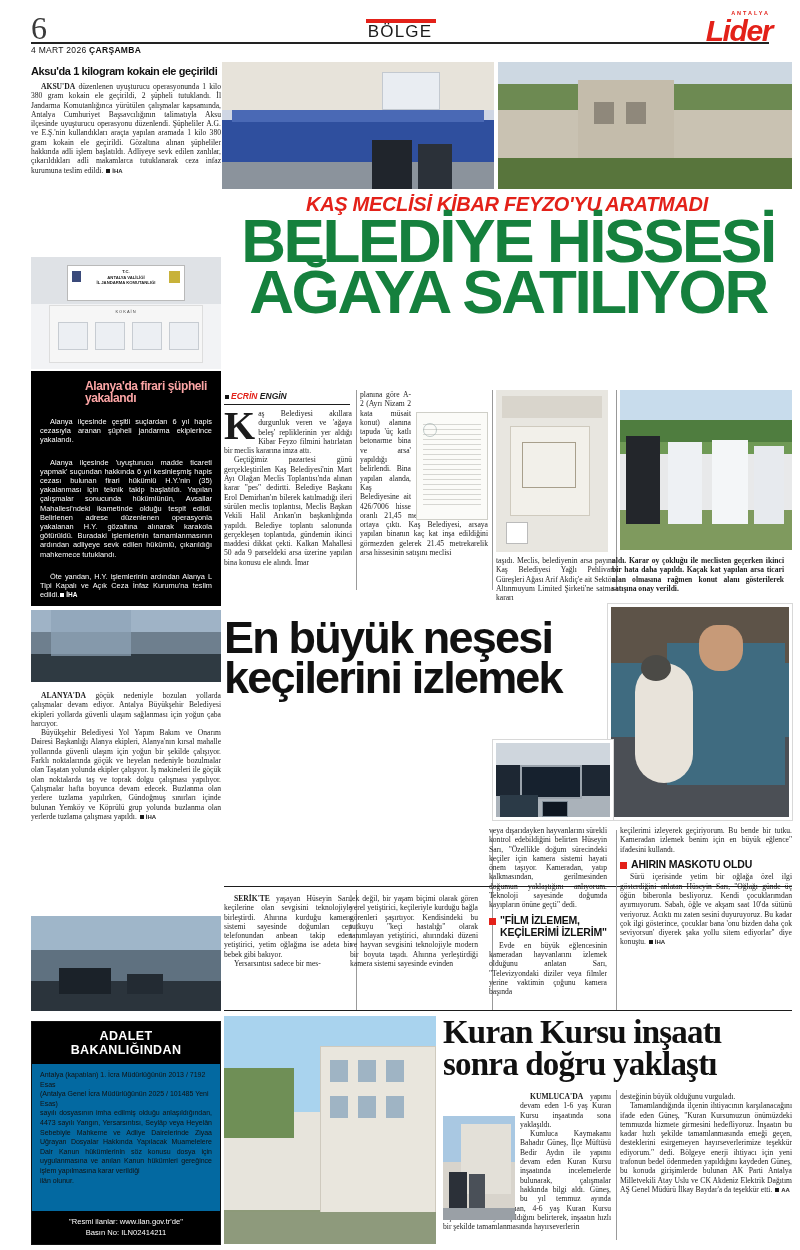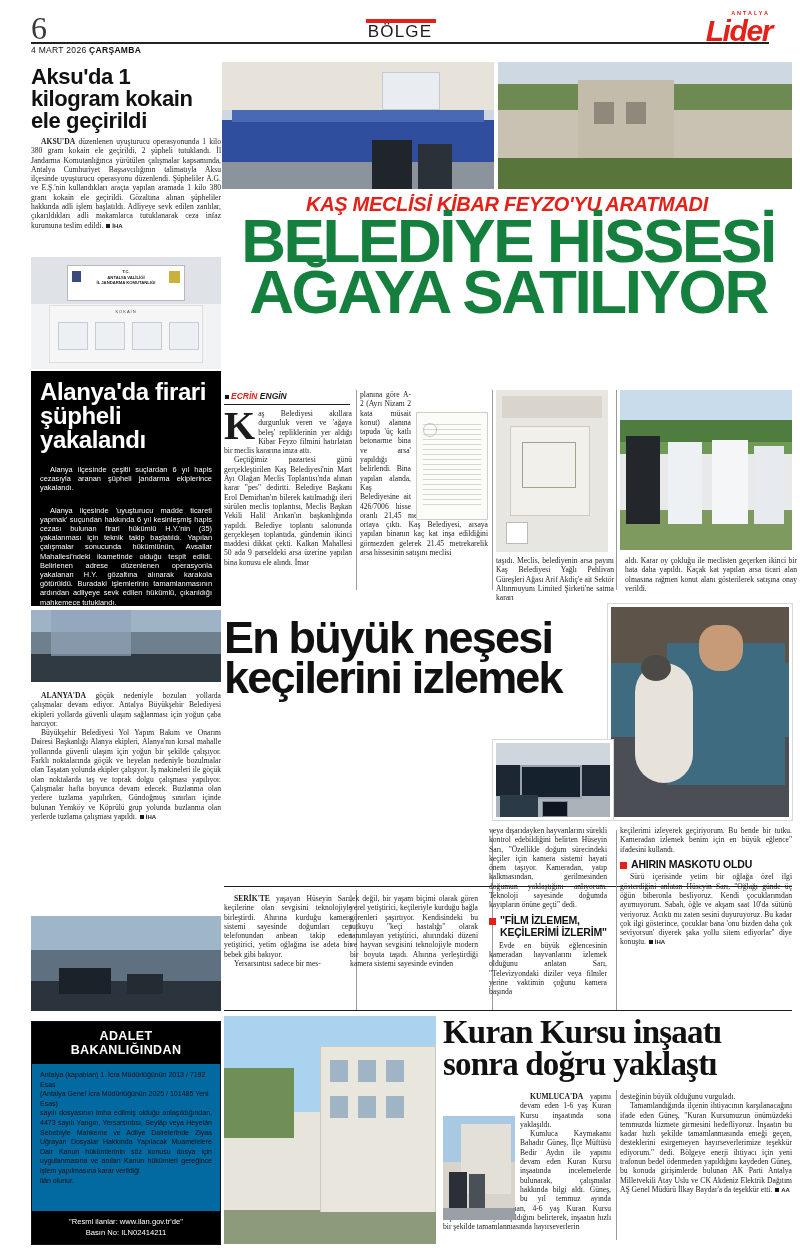--- a/index.html
+++ b/index.html
@@ -70,27 +70,27 @@
     font-size: 7.6px; line-height: 9.3px; text-align: justify;
     color: #1b1b1b; hyphens: auto;
   }
   .body-serif .lead { font-weight: 700; }
   .col-rule { position:absolute; background:#999; width:.5px; }
   .hr-thin { position:absolute; background:#1d1d1d; height:1px; }
 
   .art-title {
     font-family: "Liberation Sans", sans-serif;
     font-weight: 700; color:#111; line-height:1.0;
-    font-size: 22px; letter-spacing: -0.4px;
+    font-size: 11px; letter-spacing: -0.4px;
   }
 
   .dark-box {
     background: #000; color: #fff; padding: 9px 9px 8px 9px;
   }
-  .dark-box .art-title { color:#ffffff; font-size:24px; }
+  .dark-box .art-title { color:#fca5a5; font-size:12px;margin-left:45px; }
   .dark-box p {
     font-family: "Liberation Sans", sans-serif;
     font-size: 7.4px; line-height: 9.2px; text-align: justify; color:#fff;
     margin-top: 13px;
   }
   .sq { display:inline-block; width:4px; height:4px; background:currentColor; margin:0 2px 0 1px; }
 
   
   .adalet {
     position:absolute; left:31px; top:1021px; width:190px; height:224px;
@@ -334,21 +334,21 @@
 
   <div class="photo ph-walk" style="left:620px;top:390px;width:172px;height:160px;">
     <div style="position:absolute;left:0;top:0;width:100%;height:40px;background:#c8dcec;"></div>
     <div style="position:absolute;left:0;top:30px;width:100%;height:22px;background:#4f7d3f;"></div>
     <div style="position:absolute;left:0;top:120px;width:100%;height:40px;background:#7f9a5e;"></div>
     <div style="position:absolute;left:6px;top:46px;width:34px;height:88px;background:#23262b;"></div>
     <div style="position:absolute;left:48px;top:52px;width:34px;height:82px;background:#eef1f4;"></div>
     <div style="position:absolute;left:92px;top:50px;width:36px;height:84px;background:#f4f6f8;"></div>
     <div style="position:absolute;left:134px;top:56px;width:30px;height:78px;background:#e7eaee;"></div>
   </div>
-  <div style="position:absolute;left:625px;top:556px;width:172px;">
+  <div style="position:absolute;left:612px;top:556px;width:172px;font-weight:bold;">
     <p class="body-serif">aldı. Karar oy çokluğu ile meclisten geçerken ikinci bir hata daha yapıldı. Kaçak kat yapılan arsa ticari alan olmasına rağmen konut alanı gösterilerek satışına onay verildi.</p>
   </div>
 
   <div class="goat-hl">
     <div>En büyük neşesi</div>
     <div>keçilerini izlemek</div>
   </div>
 
   <div class="photo ph-goatman" style="left:608px;top:604px;width:184px;height:216px;border:3px solid #fff;box-shadow:0 0 0 1px #d8d8d8;">
     <div style="position:absolute;left:0;top:0;width:100%;height:56px;background:#5d5348;"></div>

